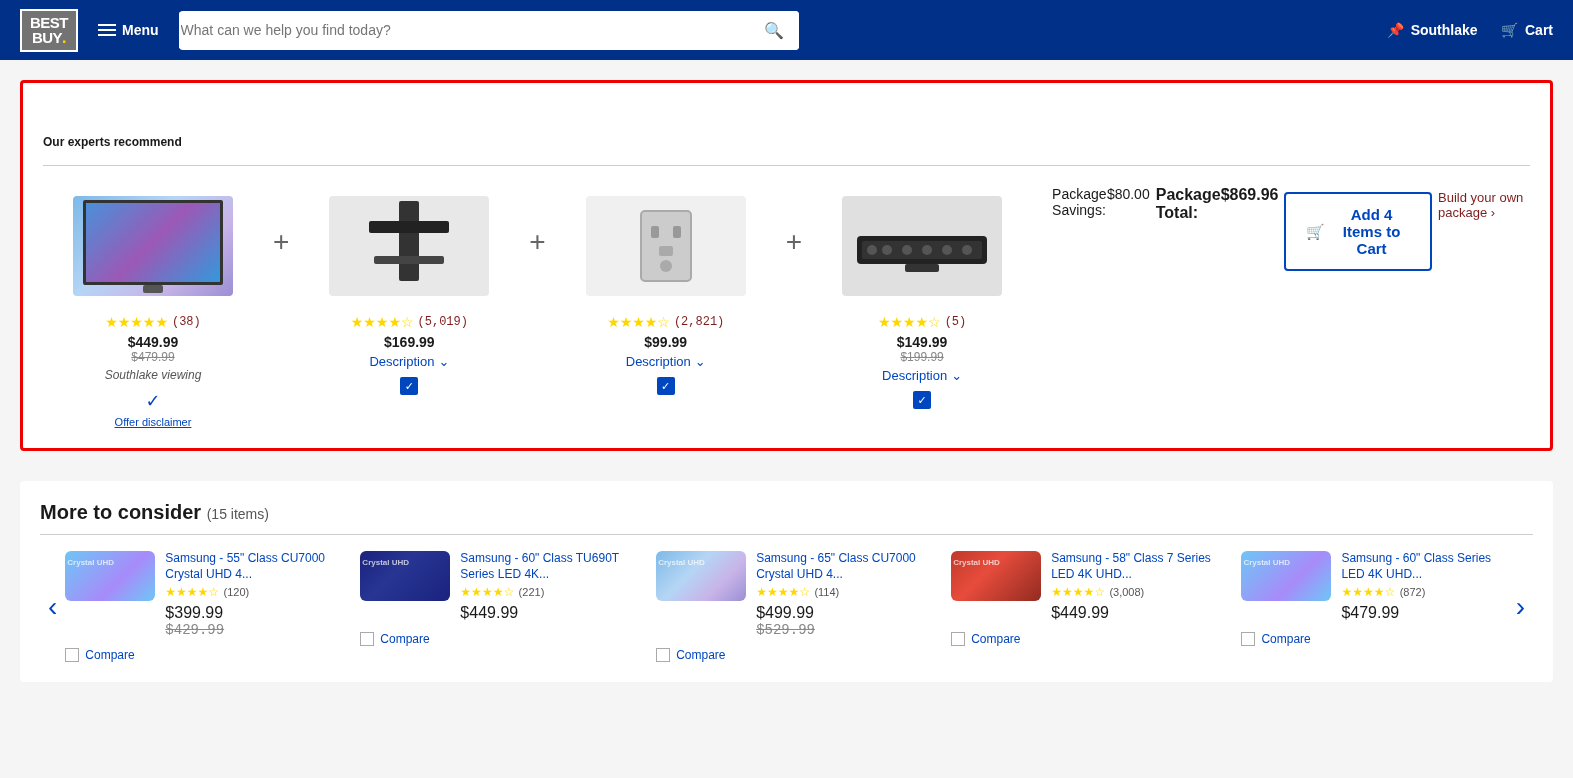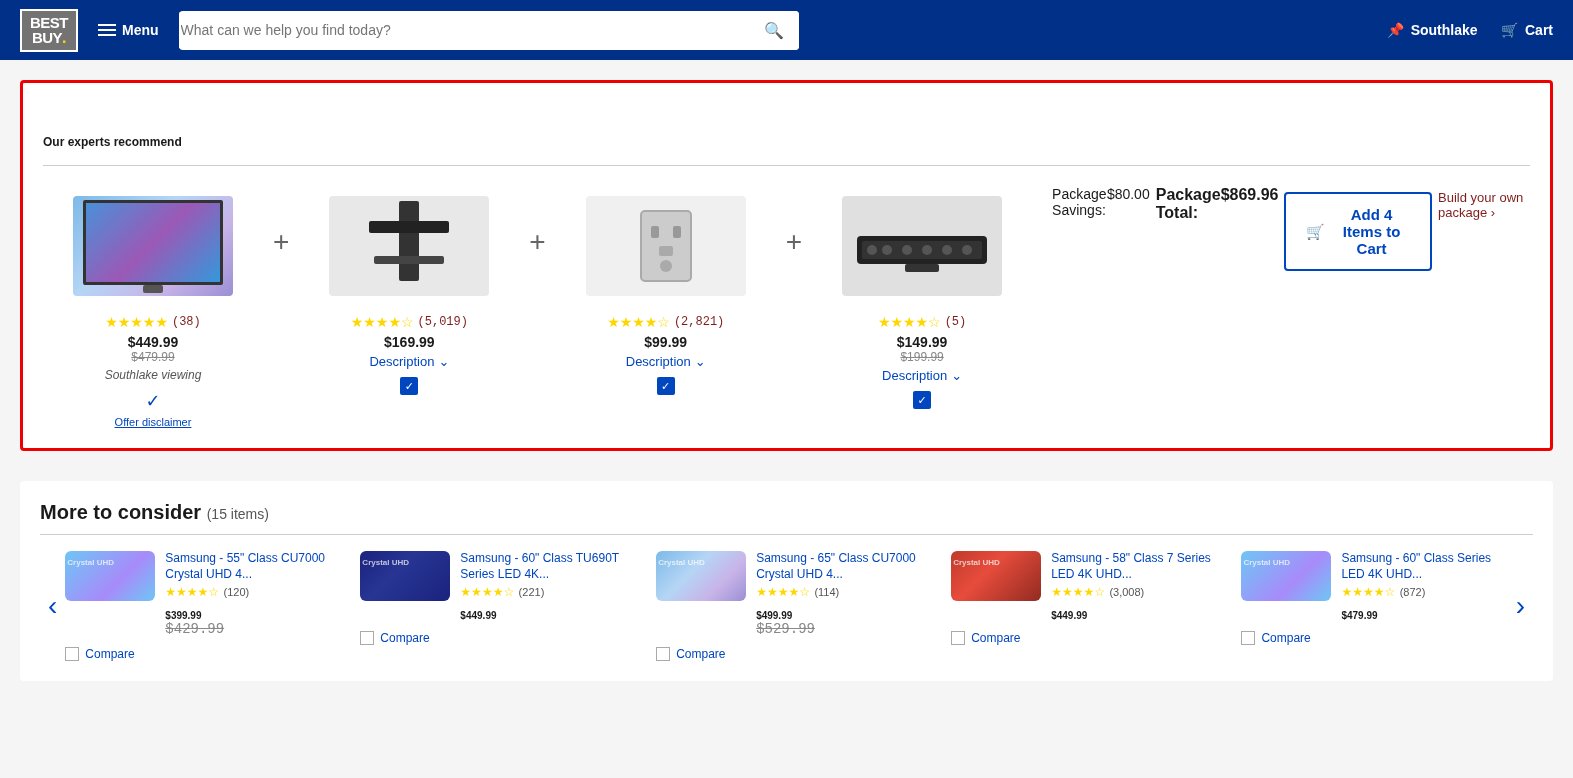--- a/index.html
+++ b/index.html
@@ -304,21 +304,21 @@
       font-weight: 700;
     }
     .carousel-item-info { flex: 1; }
     .carousel-item-name {
       font-size: 12px;
       color: #0046be;
       line-height: 1.3;
     }
     .carousel-stars { color: #FFD700; font-size: 12px; }
     .carousel-review-count { font-size: 11px; color: #555; }
-    .carousel-price { font-size: 10px; font-weight: 700; margin-top: 10px; }
+    .carousel-price { font-size: 16px; font-weight: 400; margin-top: 4px; }
     .carousel-original { font-size: 14px; color: #888; text-decoration: line-through; font-family: Liberation Mono, monospace; }
     .compare-row { display: flex; align-items: center; gap: 6px; margin-top: 6px; }
     .compare-checkbox { width: 14px; height: 14px; border: 1px solid #aaa; background: #fff; flex-shrink: 0; }
     .compare-label { font-size: 12px; color: #0046be; cursor: pointer; }
   </style>
 </head>
 <body>
 
 <header class="header">
   <div class="logo-box">

